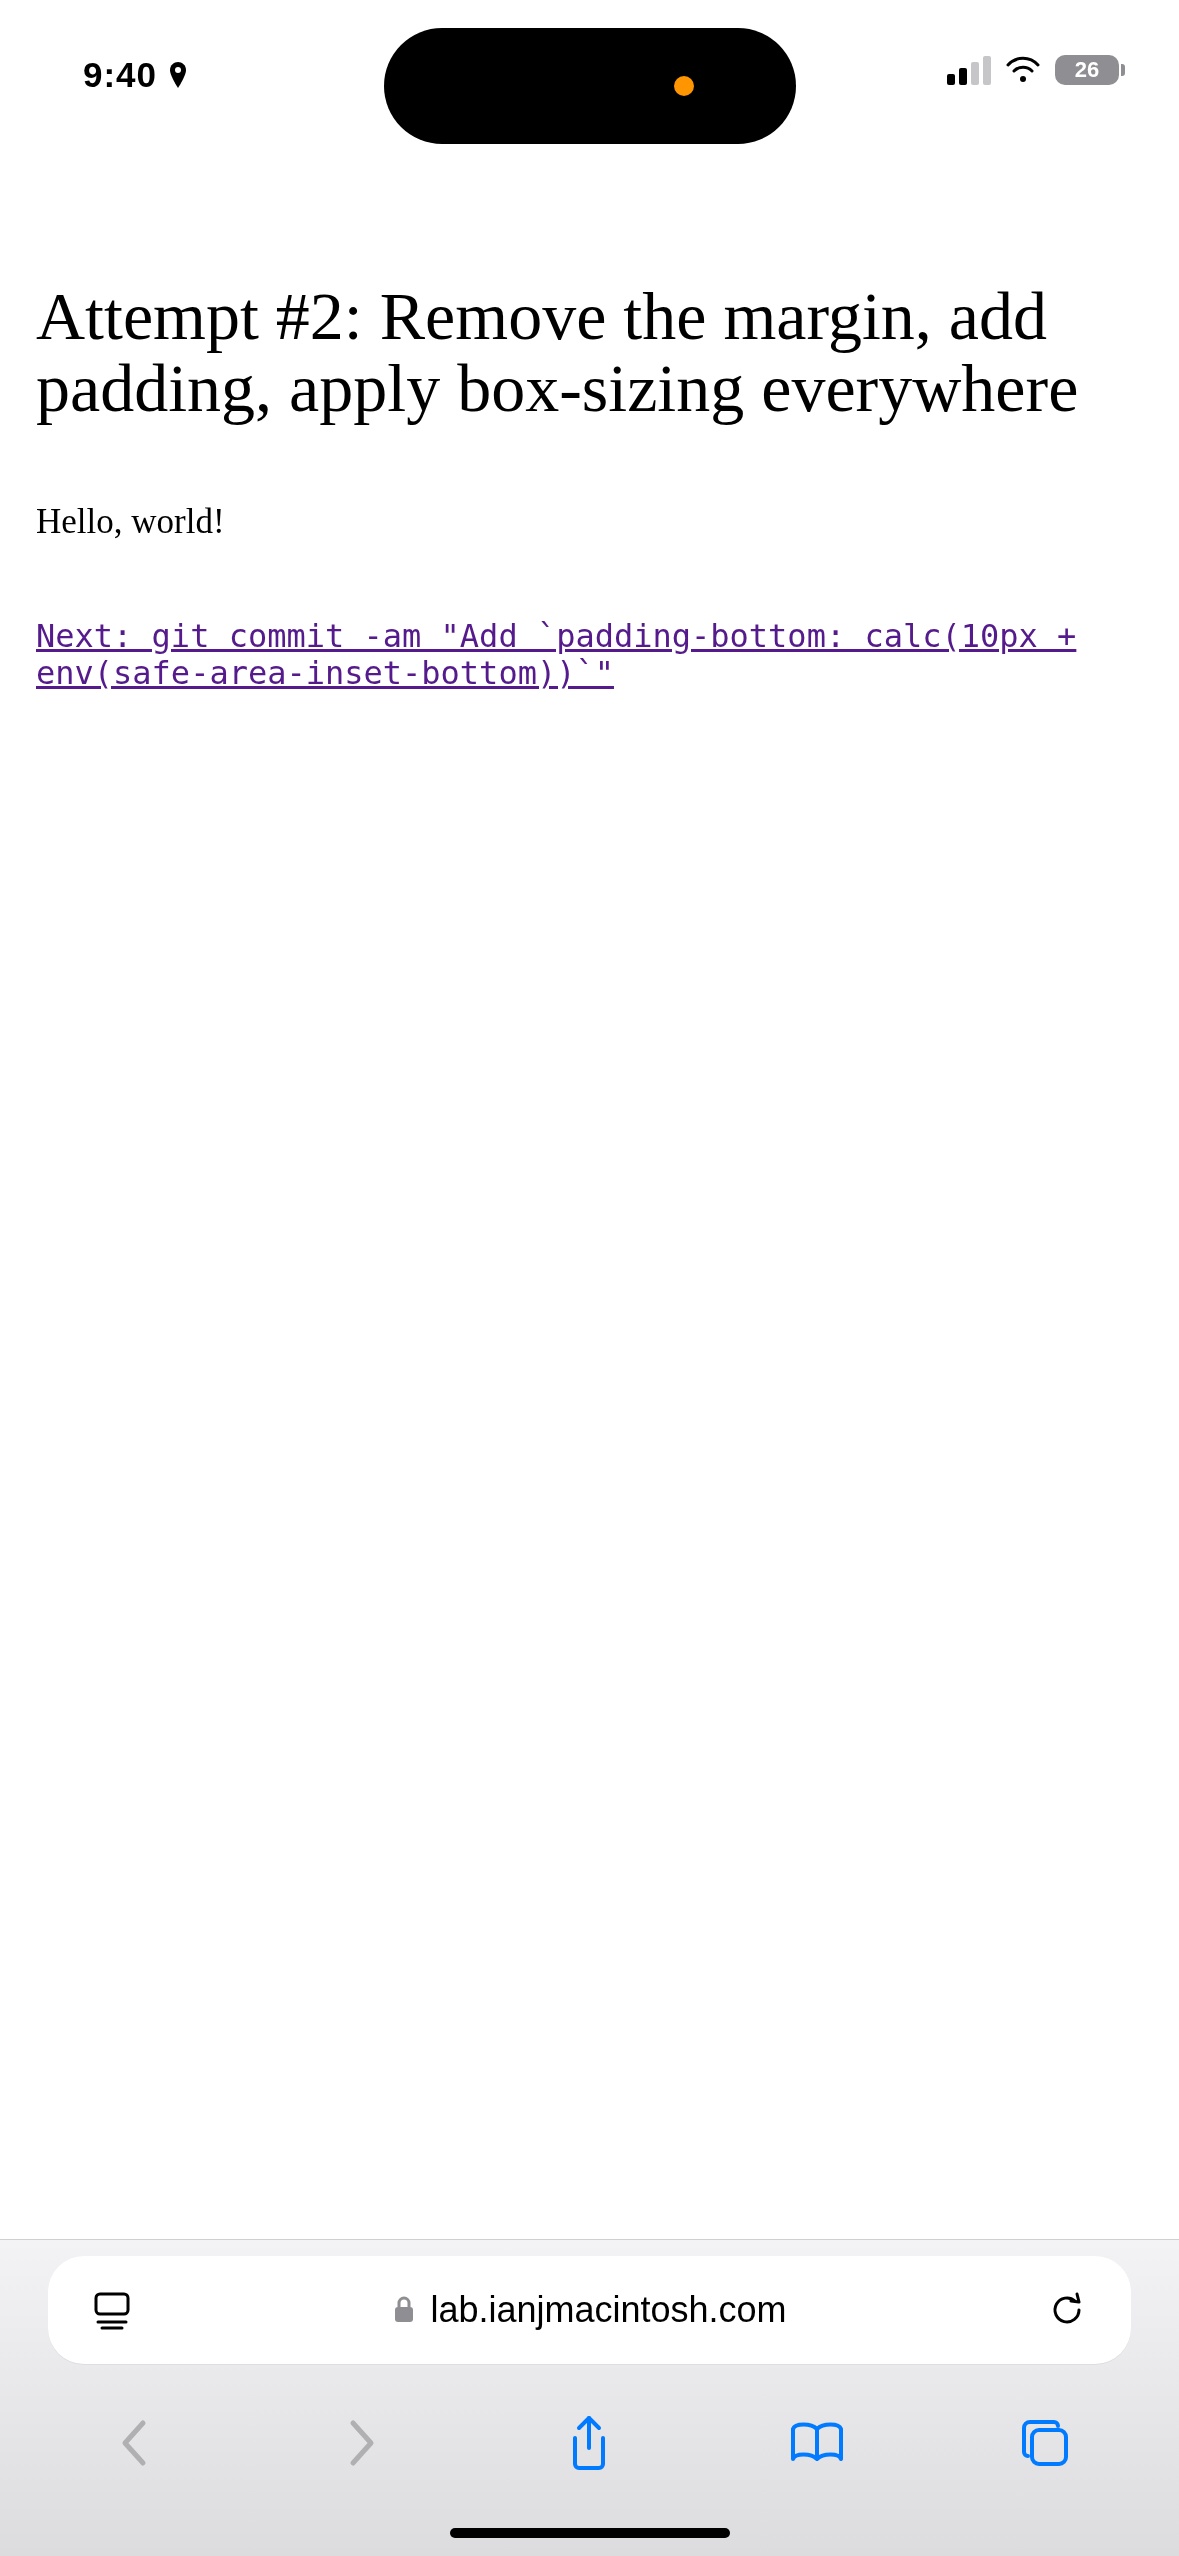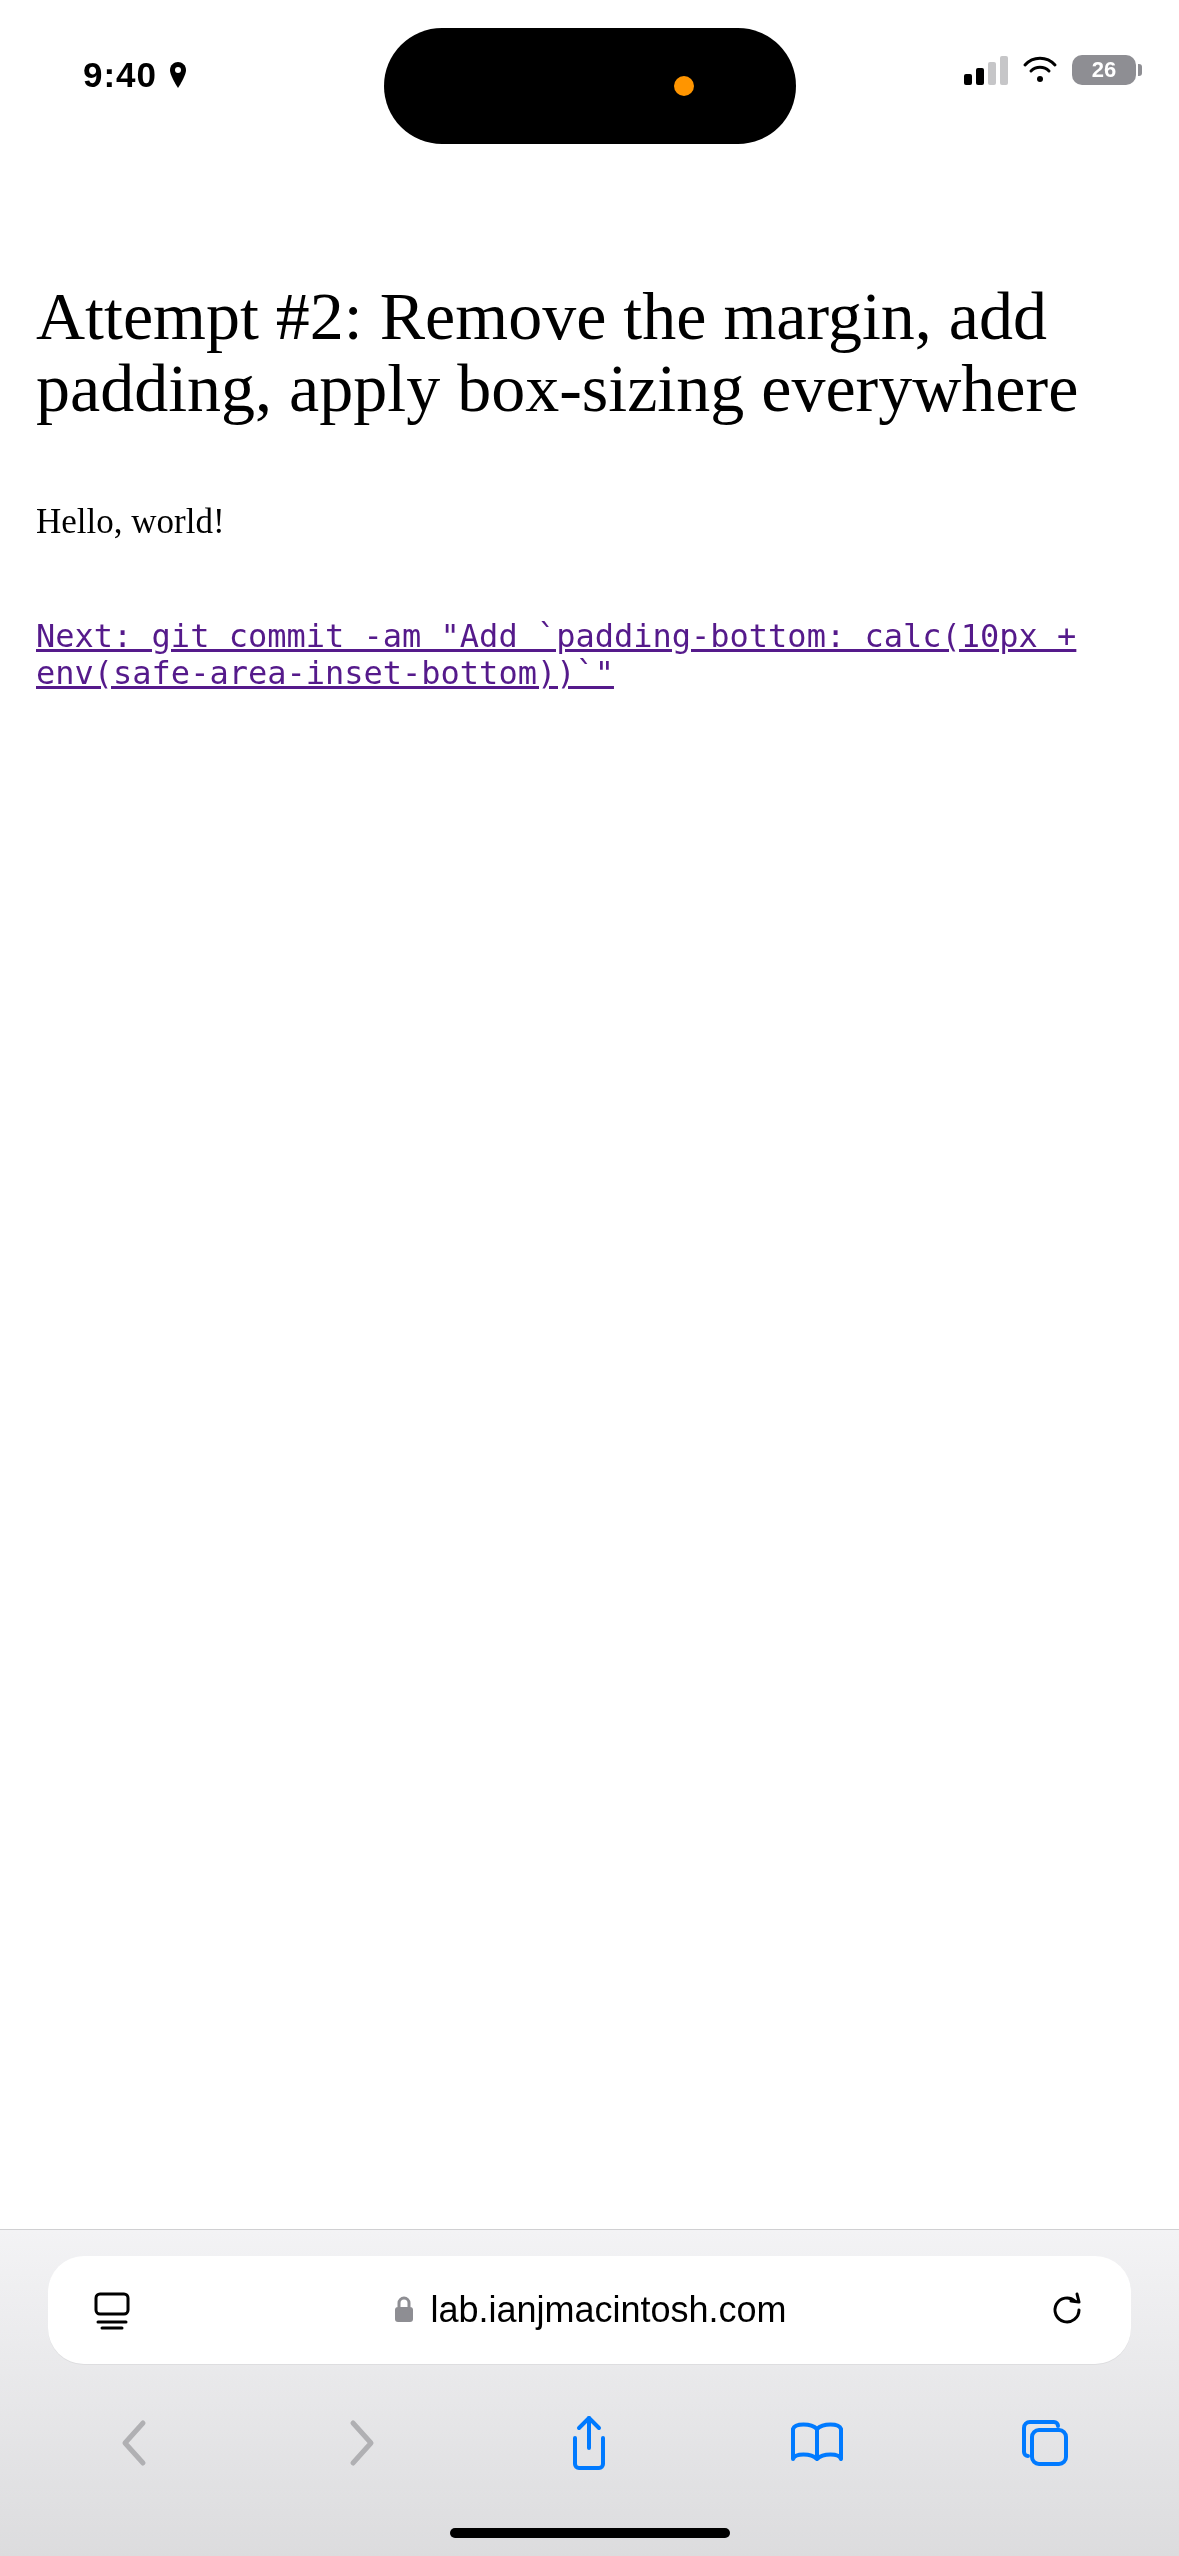--- a/index.html
+++ b/index.html
@@ -15,21 +15,21 @@
   .status-time .loc-icon svg { display: block; }
   .dynamic-island {
     position: absolute; left: 50%; top: 28px; transform: translateX(-50%);
     width: 412px; height: 116px; background: #000; border-radius: 60px;
   }
   .island-dot {
     position: absolute; right: 102px; top: 50%; transform: translateY(-50%);
     width: 20px; height: 20px; background: #ff9500; border-radius: 50%;
   }
   .status-right {
-    position: absolute; right: 43px; top: 55px;
+    position: absolute; right: 60px; top: 55px;
     display: flex; align-items: center; gap: 14px;
   }
   .cell-bars { display: flex; align-items: flex-end; gap: 4px; }
   .cell-bars span { width: 8px; background: #000; border-radius: 2px; }
   .cell-bars span.dim { background: #c6c6c8; }
   .cell-bars span:nth-child(1){height:11px;} .cell-bars span:nth-child(2){height:17px;}
   .cell-bars span:nth-child(3){height:23px;} .cell-bars span:nth-child(4){height:29px;}
   .wifi svg { display:block; }
   .battery-pill {
     width: 64px; height: 30px; background: #8e8e93; border-radius: 10px;
@@ -52,21 +52,21 @@
     font-family: ui-monospace, "SF Mono", Menlo, Consolas, monospace;
     font-size: 32px; color: #551A8B; text-decoration: underline;
     line-height: 1.15;
   }
 
   
   .safari {
     position: absolute; bottom: 0; left: 0; right: 0;
     background: linear-gradient(#f3f3f5, #dcdcde);
     border-top: 1px solid #d0d0d2;
-    padding-top: 26px;
+    padding-top: 16px;
   }
   .addr-bar {
     margin: 0 48px; height: 108px; background: #fff; border-radius: 36px;
     display: flex; align-items: center; justify-content: space-between;
     padding: 0 36px;
     box-shadow: 0 1px 0 rgba(0,0,0,0.05);
   }
   .addr-center { display:flex; align-items:center; gap:14px; }
   .addr-url { font-size: 36px; color:#000; font-family:-apple-system,Arial,sans-serif; }
   .addr-side { width: 56px; display:flex; justify-content:center; }

